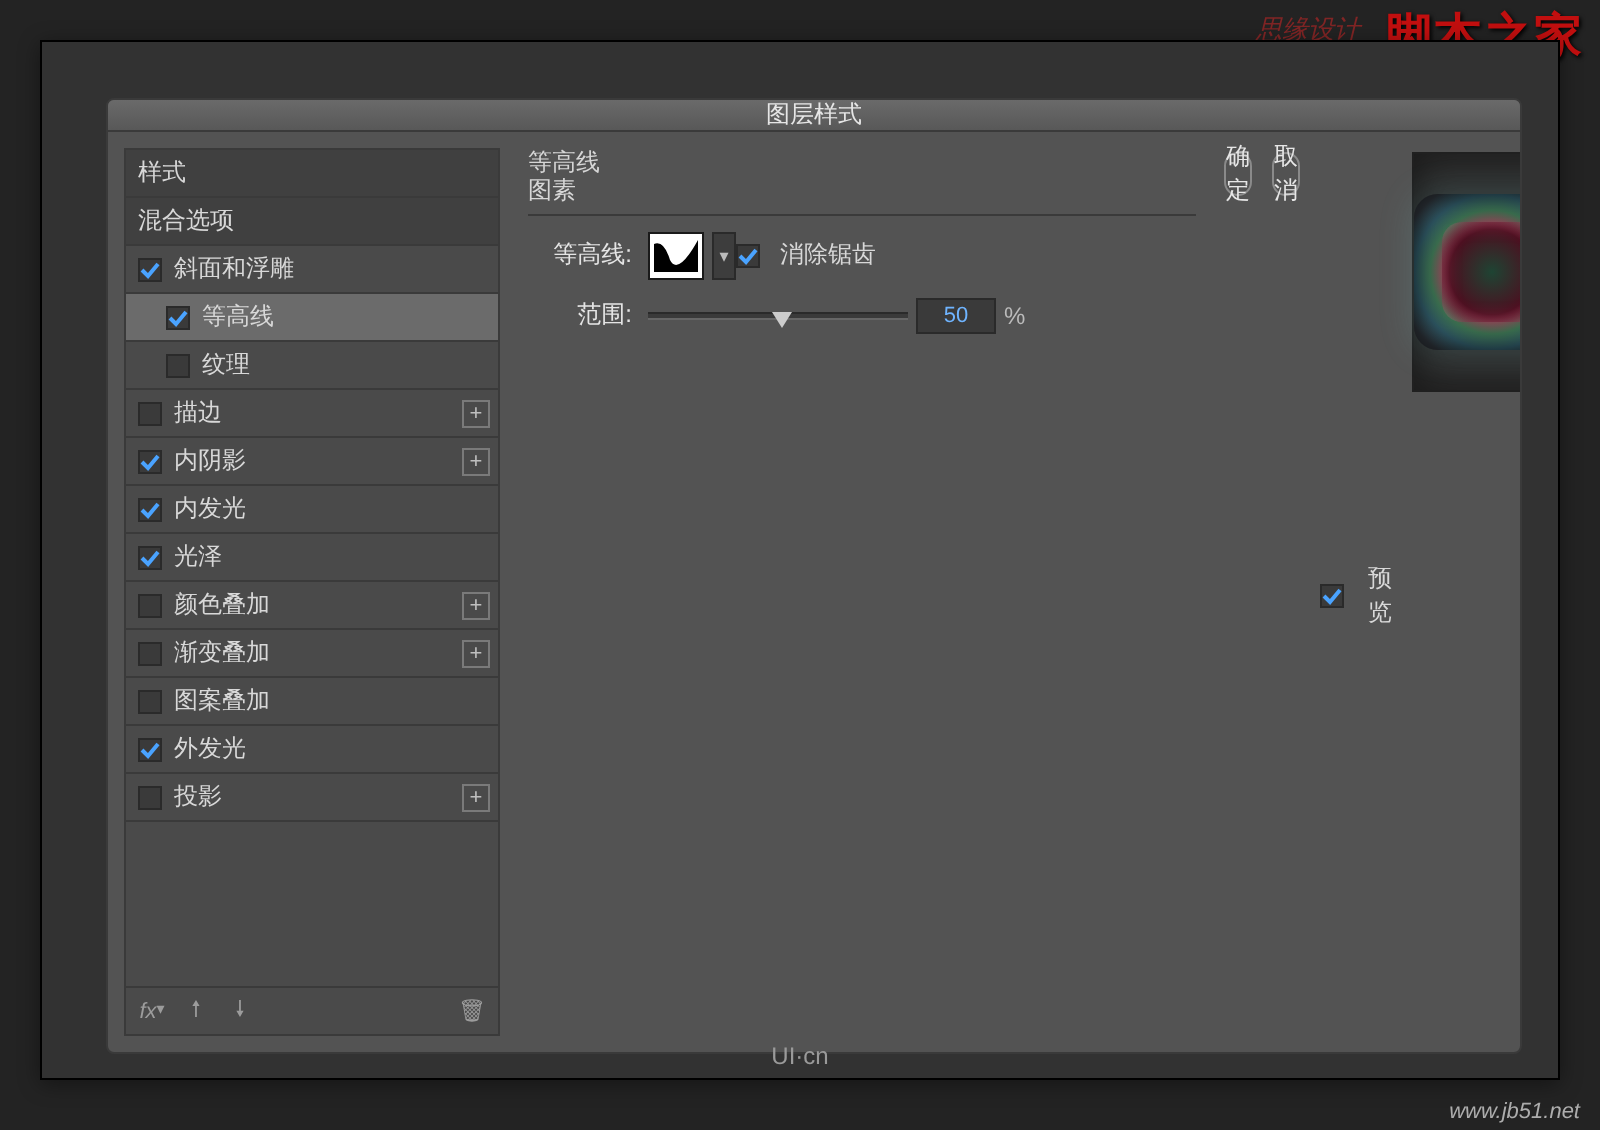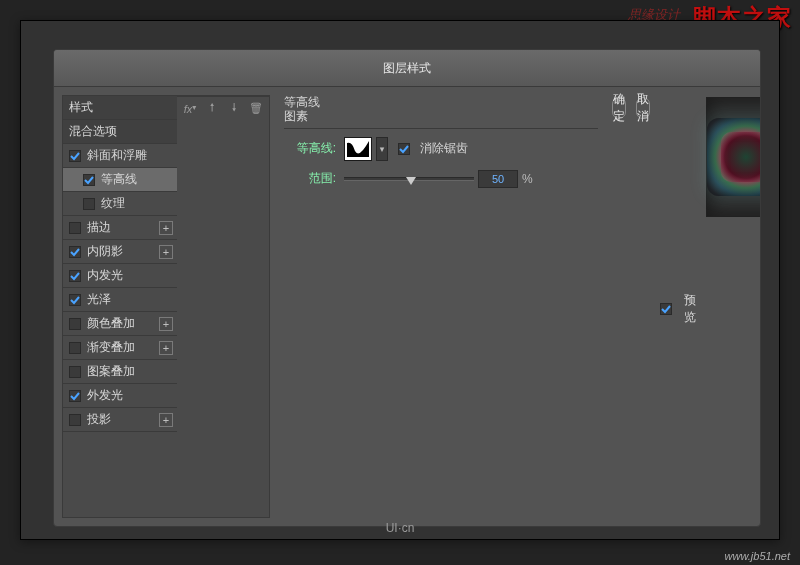--- a/index.html
+++ b/index.html
@@ -2,49 +2,49 @@
 <html><head>
 <meta charset="utf-8">
 <style>
 *{box-sizing:border-box;margin:0;padding:0;font-family:"PingFang SC","Microsoft YaHei",sans-serif}
 body{background:#232323;width:800px;height:565px;overflow:hidden;position:relative;color:#d8d8d8;font-size:12px}
 .app-frame{position:absolute;left:20px;top:20px;right:20px;bottom:25px;background:#323232;border:1px solid #000;box-shadow:0 2px 10px rgba(0,0,0,.4)}
 .watermark-tr{position:absolute;top:2px;right:8px;font-size:24px;font-weight:700;color:#c20f0f;text-shadow:1px 1px 2px #000;letter-spacing:1px}
 .watermark-tr2{position:absolute;top:6px;right:120px;font-size:13px;color:#a92626;font-style:italic;opacity:.7}
 .watermark-br{position:absolute;bottom:3px;right:10px;color:#bcbcbc;font-size:11px;font-style:italic;opacity:.9}
 .dlg{position:absolute;left:32px;top:28px;right:18px;bottom:12px;background:#535353;border:1px solid #3a3a3a;border-radius:4px;display:flex;flex-direction:column;overflow:hidden}
-.titlebar{height:37px;background:linear-gradient(#6a6a6a,#585858);border-bottom:1px solid #3a3a3a;display:flex;align-items:center;justify-content:center;font-size:12px;color:#e6e6e6}
+.titlebar{height:16px;background:linear-gradient(#6a6a6a,#585858);border-bottom:1px solid #3a3a3a;display:flex;align-items:center;justify-content:center;font-size:12px;color:#e6e6e6}
 .content{flex:1;display:flex;gap:8px;padding:8px}
-.left{width:208px;display:flex;flex-direction:row;border:1px solid #3a3a3a;background:#4a4a4a}
+.left{width:188px;display:flex;flex-direction:column;border:1px solid #3a3a3a;background:#4a4a4a}
 .left-list{flex:1;overflow:hidden}
 .row{height:24px;display:flex;align-items:center;padding:0 6px;border-bottom:1px solid #3a3a3a;cursor:pointer;position:relative}
 .row.header{background:#404040}
 .row.selected{background:#6b6b6b}
 .row.sub{padding-left:20px}
 .cb{width:12px;height:12px;border:1px solid #2a2a2a;background:#3a3a3a;display:inline-flex;align-items:center;justify-content:center;margin-right:6px;flex-shrink:0}
 .cb svg{width:10px;height:10px;display:none}
 .cb.on{background:#3a3a3a}
 .cb.on svg{display:block}
 .plus{position:absolute;right:4px;width:14px;height:14px;border:1px solid #7a7a7a;display:flex;align-items:center;justify-content:center;font-size:11px;color:#bfbfbf}
 .left-foot{height:24px;border-top:1px solid #3a3a3a;display:flex;align-items:center;gap:8px;padding:0 6px;color:#9c9c9c;font-size:11px}
 .left-foot .ic{width:14px;display:flex;justify-content:center}
 .trash{margin-left:auto}
 .mid{flex:1;display:flex;flex-direction:column;padding:0 6px}
 .section-title{font-size:12px;color:#d6d6d6;margin-bottom:4px;line-height:1.2}
 .mid-body{flex:1;border-top:1px solid #3a3a3a;padding-top:8px}
 .formrow{display:flex;align-items:center;height:24px;margin-bottom:6px}
-.formrow .lbl{width:60px;text-align:right;padding-right:8px;color:#86efac}
+.formrow .lbl{width:60px;text-align:right;padding-right:8px;color:#e5e5e5}
 .contour-thumb{width:28px;height:24px;background:#fff;border:1px solid #1a1a1a;display:flex;align-items:center;justify-content:center;margin-right:4px}
 .dd{width:12px;height:24px;background:#3d3d3d;border:1px solid #2a2a2a;display:flex;align-items:center;justify-content:center;color:#bbb;font-size:9px}
 .slider{flex:0 0 130px;height:16px;position:relative;display:flex;align-items:center}
 .slider-track{height:4px;flex:1;background:#3a3a3a;border-top:1px solid #2a2a2a;border-bottom:1px solid #666}
 .slider-knob{position:absolute;left:48%;top:6px;width:0;height:0;border-left:5px solid transparent;border-right:5px solid transparent;border-top:8px solid #ccc}
 .numbox{width:40px;height:18px;background:#3a3a3a;border:1px solid #2a2a2a;color:#6fb4ff;text-align:center;margin:0 4px;font-size:11px}
 .pct{color:#bbb}
-.cbinline{display:flex;align-items:center;gap:4px;margin-left:10px}
+.cbinline{display:flex;align-items:center;gap:4px;}
 .right{width:140px;display:flex;flex-direction:row;gap:10px;padding:2px 0}
 .btn{height:22px;border:1px solid #8a8a8a;border-radius:11px;background:#525252;color:#e6e6e6;font-size:12px;cursor:pointer;display:flex;align-items:center;justify-content:center}
 .prev-row{display:flex;align-items:center;justify-content:flex-end;gap:6px;margin-top:4px}
 .preview{width:120px;height:120px;background:#2e2e2e;border:1px solid #202020;margin:0 auto;display:flex;align-items:center;justify-content:center;box-shadow:inset 0 0 20px rgba(0,0,0,.5)}
 .preview-inner{width:78px;height:78px;background:radial-gradient(circle at 50% 50%,#6b2b3f 0%,#b23057 38%,#3a6d4e 56%,#2c525e 70%,#2b3036 86%);border-radius:12px;position:relative;box-shadow:0 0 18px rgba(120,200,200,.2),inset 0 0 12px rgba(0,0,0,.6)}
 .preview-inner::after{content:"";position:absolute;inset:14px;border-radius:10px;background:radial-gradient(circle,#1e4433 0%,#4b1020 60%,rgba(0,0,0,0) 90%);box-shadow:inset 0 0 10px rgba(255,120,160,.3)}
 .logo{position:absolute;bottom:4px;left:50%;transform:translateX(-50%);color:#9a9a9a;font-size:12px}
 </style>
 </head>
 <body>

